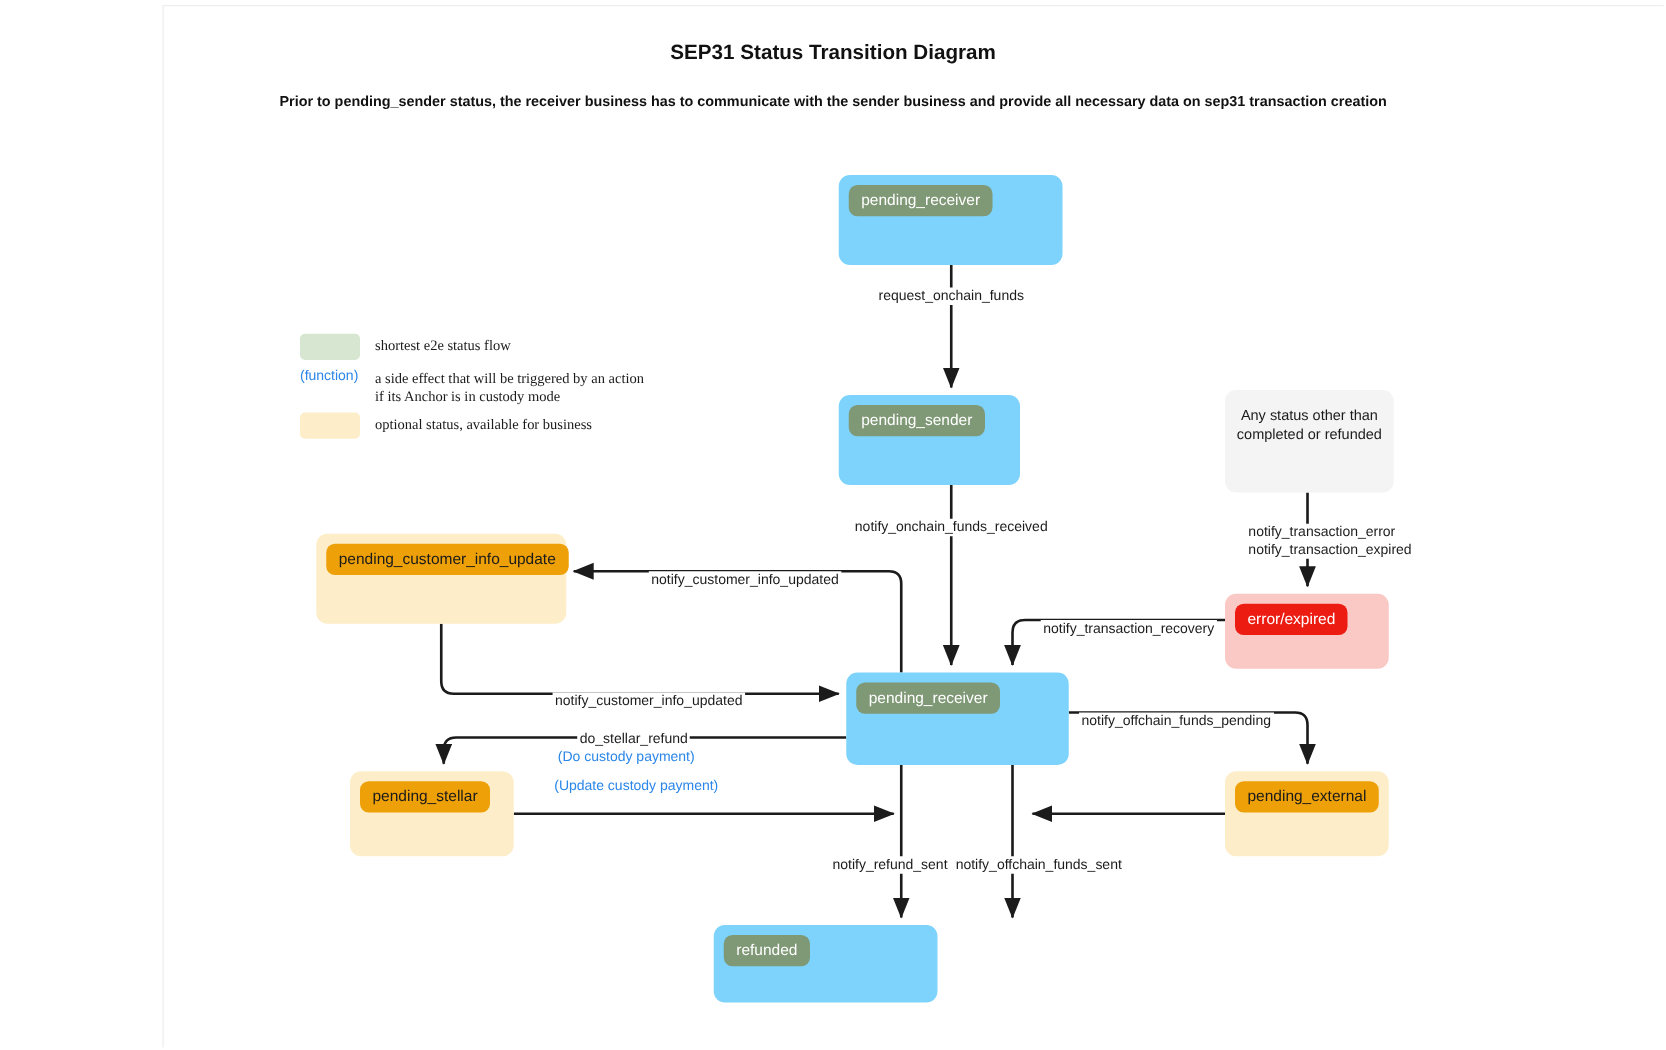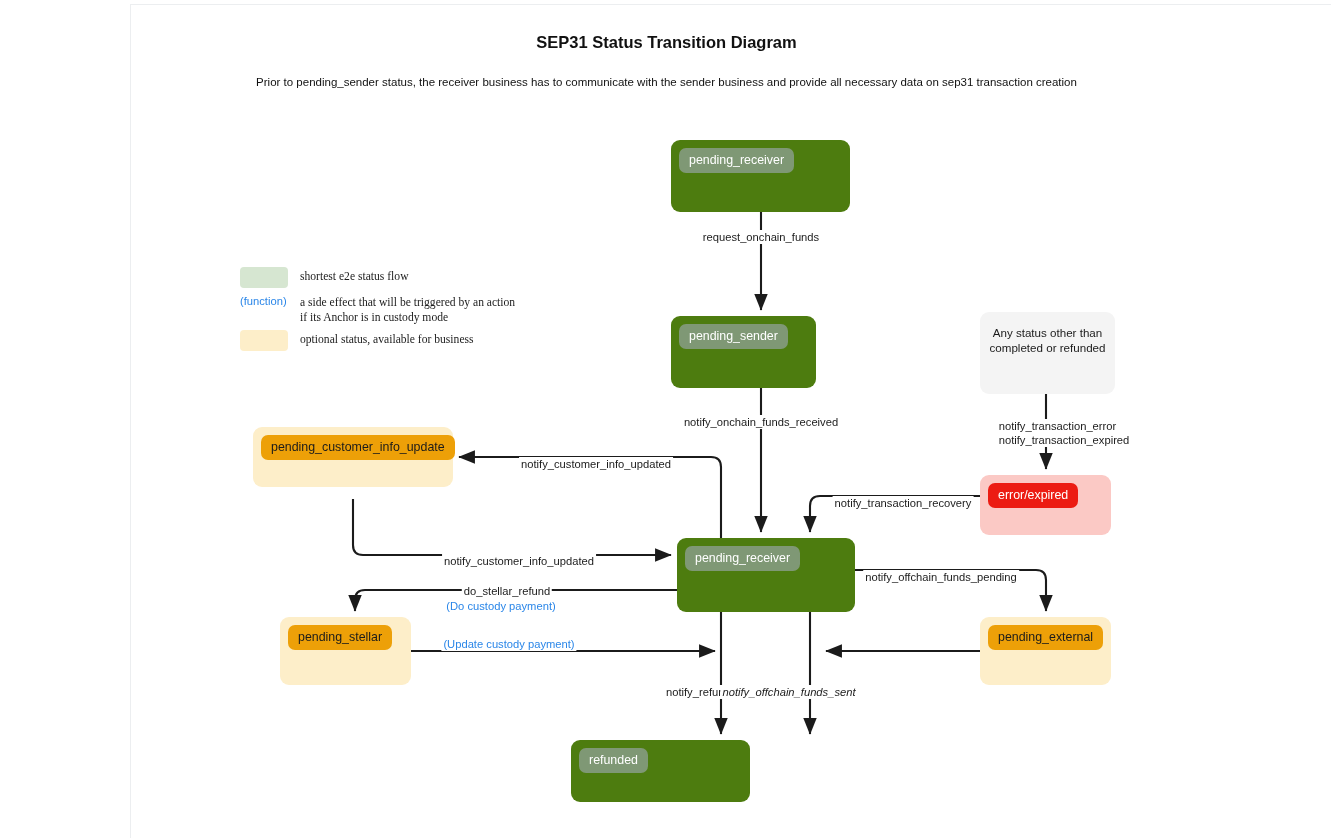--- a/index.html
+++ b/index.html
@@ -3,27 +3,27 @@
 <meta charset="utf-8">
 <style>
   html,body{margin:0;padding:0;background:#ffffff;}
   body{width:1333px;height:840px;font-family:"Liberation Sans","DejaVu Sans",sans-serif;overflow:hidden;}
   #root{position:relative;width:1333px;height:840px;background:#ffffff;}
   #canvas{position:absolute;left:130px;top:4px;width:1201px;height:834px;background:#ffffff;
           border-left:1px solid #eceef0;border-top:1px solid #eceef0;box-sizing:border-box;}
   svg.edges{position:absolute;left:0;top:0;width:1333px;height:840px;pointer-events:none;}
 
   .title{position:absolute;left:0;right:0;top:33px;text-align:center;font-size:16.5px;font-weight:bold;color:#111;}
-  .subtitle{position:absolute;left:0;right:0;top:74px;text-align:center;font-size:11.5px;font-weight:normal;color:#111;line-height:16px;}
+  .subtitle{position:absolute;left:0;right:0;top:74px;text-align:center;font-size:11.5px;font-weight:bold;color:#111;line-height:16px;}
 
   
   .node{position:absolute;border-radius:9px;box-sizing:border-box;}
   .badge{position:absolute;left:8px;top:8px;border-radius:7px;font-size:12.4px;color:#fff;
          padding:6px 10px 7px 10px;white-space:nowrap;line-height:1;}
-  .node.green{background:#4d7c0f;}
+  .node.green{background:#7dd3fc;}
   .node.green .badge{background:#7f9875;}
   .node.orange{background:#fdeec9;}
   .node.orange .badge{background:#eda008;color:#1b1b1b;}
   .node.red{background:#fbc9c5;}
   .node.red .badge{background:#ec1c13;color:#fff;}
   .node.grey{background:#f4f4f4;}
   .node.grey .plaintext{position:absolute;left:0;right:0;top:13px;text-align:center;
         font-size:11.6px;color:#1b1b1b;line-height:15px;white-space:pre-line;}
 
   
@@ -95,21 +95,21 @@
 
   <div class="node grey" style="left:980px;top:312px;width:135px;height:82px;">
     <span class="plaintext">Any status other than
 completed or refunded</span>
   </div>
 
   <div class="node red" style="left:980px;top:475px;width:131px;height:60px;">
     <span class="badge">error/expired</span>
   </div>
 
-  <div class="node orange" style="left:253px;top:427px;width:200px;height:60px;">
+  <div class="node orange" style="left:253px;top:427px;width:200px;height:72px;">
     <span class="badge">pending_customer_info_update</span>
   </div>
 
   <div class="node green" style="left:677px;top:538px;width:178px;height:74px;">
     <span class="badge">pending_receiver</span>
   </div>
 
   <div class="node orange" style="left:280px;top:617px;width:131px;height:68px;padding-left:28px;">
     <span class="badge">pending_stellar</span>
   </div>
@@ -133,27 +133,27 @@
   <div class="elabel c" style="left:903px;top:496px;">notify_transaction_recovery</div>
 
   <div class="elabel c" style="left:596px;top:457px;">notify_customer_info_updated</div>
 
   <div class="elabel c" style="left:519px;top:554px;">notify_customer_info_updated</div>
 
   <div class="elabel c" style="left:507px;top:584px;">do_stellar_refund</div>
 
   <div class="elabel c fn" style="left:501px;top:599px;">(Do custody payment)</div>
 
-  <div class="elabel c fn" style="left:509px;top:637px;">(Update custody payment)</div>
+  <div class="elabel c fn" style="left:509px;top:622px;">(Update custody payment)</div>
 
   <div class="elabel c" style="left:941px;top:570px;">notify_offchain_funds_pending</div>
 
   <div class="elabel c" style="left:712px;top:685px;">notify_refund_sent</div>
 
-  <div class="elabel c" style="left:789px;top:685px;font-style:italic;">notify_offchain_funds_sent</div>
+  <div class="elabel c" style="left:831px;top:685px;">notify_offchain_funds_sent</div>
 
   <div class="legend">
     <div class="lgrow">
       <span class="lgsw green"></span>
       <span class="lgtx">shortest e2e status flow</span>
     </div>
     <div class="lgrow" style="height:34px;">
       <span class="lgfn">(function)</span>
       <span class="lgtx">a side effect that will be triggered by an action
 if its Anchor is in custody mode</span>

